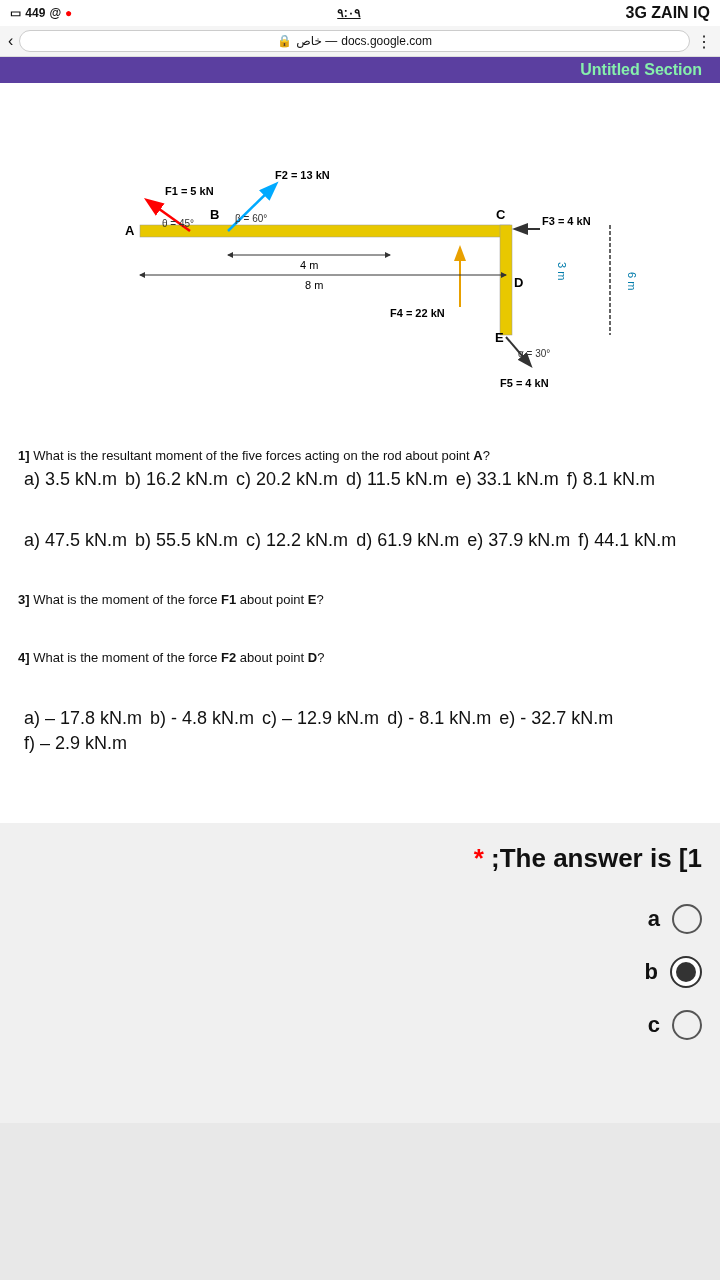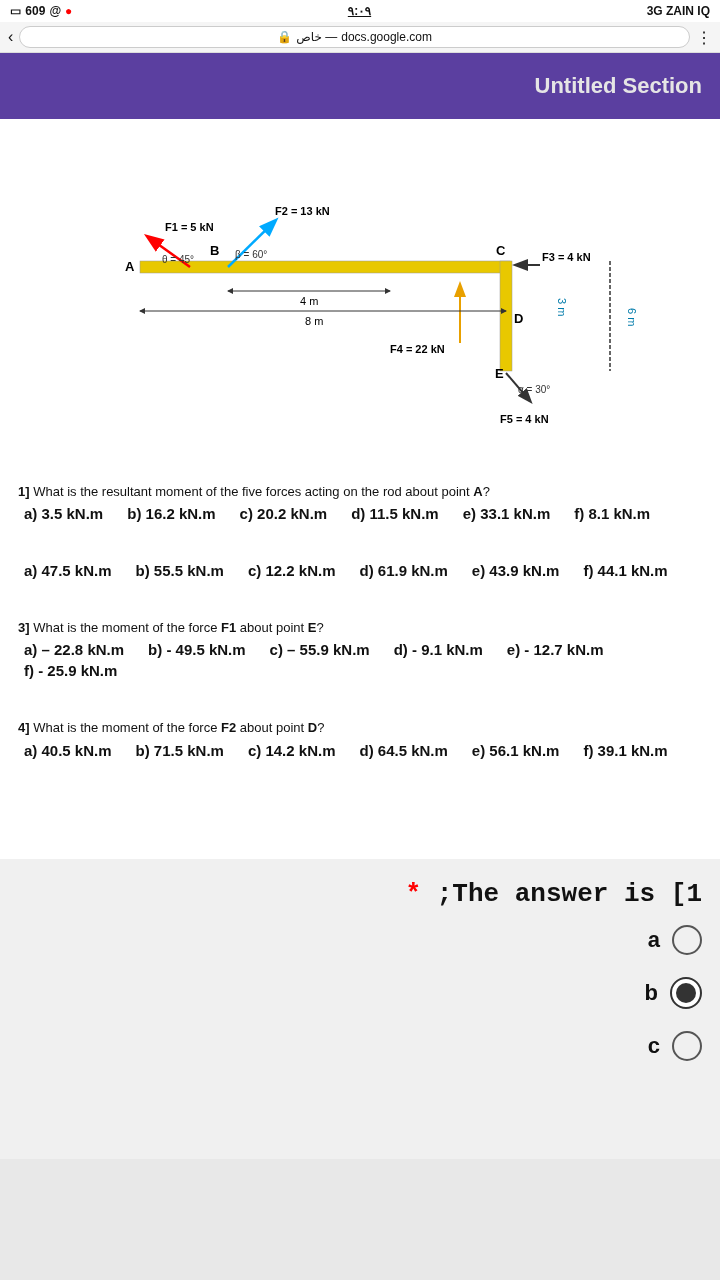--- a/index.html
+++ b/index.html
@@ -17,21 +17,21 @@
       background: #fff;
       display: flex;
       justify-content: space-between;
       align-items: center;
       padding: 4px 10px;
       font-size: 12px;
       font-weight: bold;
     }
     .status-left { display: flex; align-items: center; gap: 4px; }
     .status-center { font-weight: bold; text-decoration: underline; }
-    .status-right { font-weight: bold; font-size: 12px; }
+    .status-right { font-weight: bold; font-size: 16px; }
 
     
     .browser-bar {
       background: #f5f5f5;
       display: flex;
       align-items: center;
       padding: 4px 8px;
       font-size: 12px;
       gap: 6px;
       border-bottom: 1px solid #ddd;
@@ -46,24 +46,24 @@
       text-align: center;
       display: flex;
       align-items: center;
       justify-content: center;
       gap: 4px;
     }
 
     
     .section-header {
       background: #5b3fa0;
-      color: #e5e5e5;
+      color: #86efac;
       text-align: right;
-      padding: 20px 18px;
-      font-size: 22px;
+      padding: 4px 18px;
+      font-size: 16px;
       font-weight: bold;
     }
 
     
     .main-content {
       background: #fff;
       padding: 14px 18px;
       min-height: 740px;
     }
 
@@ -86,40 +86,38 @@
     }
     .question-title {
       font-weight: normal;
       margin-bottom: 4px;
       line-height: 1.4;
     }
     .question-title strong { font-weight: bold; }
     .options-row {
       display: flex;
       flex-wrap: wrap;
-      gap: 4px 24px;
-      font-size: 15px;
+      gap: 4px 8px;
+      font-size: 18px;
       padding-left: 6px;
-      font-weight: bold;
     }
     .option-item { white-space: nowrap; }
 
     
     .answer-section {
       background: #f0f0f0;
       padding: 20px 18px;
       min-height: 300px;
     }
     .answer-text {
       text-align: right;
       font-size: 26px;
       font-weight: bold;
       color: #111;
-      margin-bottom: 16px;
-      font-family: Liberation Mono, monospace;
+      margin-bottom: 30px;
     }
     .answer-text .asterisk { color: red; }
 
     .radio-option {
       display: flex;
       align-items: center;
       justify-content: flex-end;
       gap: 12px;
       margin-bottom: 22px;
       font-size: 22px;
@@ -142,21 +140,21 @@
     }
 
     
   </style>
 </head>
 <body>
 
 <div class="status-bar">
   <div class="status-left">
     <span>▭</span>
-    <span>609</span>
+    <span>449</span>
     <span>@</span>
     <span style="color:red;">●</span>
   </div>
   <div class="status-center">٩:٠٩</div>
   <div class="status-right">3G  ZAIN IQ</div>
 </div>
 
 <div class="browser-bar">
   <span style="font-size:16px;">‹</span>
   <div class="browser-url">
@@ -254,54 +252,46 @@
         <span class="option-item">f) 8.1 kN.m</span>
       </div>
     </div>
 
     <div class="question-block">
       <div class="options-row">
         <span class="option-item">a) 47.5 kN.m</span>
         <span class="option-item">b) 55.5 kN.m</span>
         <span class="option-item">c) 12.2 kN.m</span>
         <span class="option-item">d) 61.9 kN.m</span>
-        <span class="option-item">e) 43.9 kN.m</span>
+        <span class="option-item">e) 37.9 kN.m</span>
         <span class="option-item">f) 44.1 kN.m</span>
       </div>
     </div>
 
     <div class="question-block">
       <div class="question-title">
         <strong>3]</strong> What is the moment of the force <strong>F1</strong> about point <strong>E</strong>?
       </div>
-      <div class="options-row">
-        <span class="option-item">a) – 22.8 kN.m</span>
-        <span class="option-item">b) - 49.5 kN.m</span>
-        <span class="option-item">c) – 55.9 kN.m</span>
-        <span class="option-item">d) - 9.1 kN.m</span>
-        <span class="option-item">e) - 12.7 kN.m</span>
-        <span class="option-item">f) - 25.9 kN.m</span>
-      </div>
     </div>
 
     <div class="question-block">
       <div class="question-title">
         <strong>4]</strong> What is the moment of the force <strong>F2</strong> about point <strong>D</strong>?
       </div>
+    </div>
+
+    <div class="question-block">
       <div class="options-row">
-        <span class="option-item">a) 40.5 kN.m</span>
-        <span class="option-item">b) 71.5 kN.m</span>
-        <span class="option-item">c) 14.2 kN.m</span>
-        <span class="option-item">d) 64.5 kN.m</span>
-        <span class="option-item">e) 56.1 kN.m</span>
-        <span class="option-item">f) 39.1 kN.m</span>
-      </div>
-    </div>
-
-    <div class="question-block">
+        <span class="option-item">a) – 17.8 kN.m</span>
+        <span class="option-item">b) - 4.8 kN.m</span>
+        <span class="option-item">c) – 12.9 kN.m</span>
+        <span class="option-item">d) - 8.1 kN.m</span>
+        <span class="option-item">e) - 32.7 kN.m</span>
+        <span class="option-item">f) – 2.9 kN.m</span>
+      </div>
     </div>
 
   </div>
 </div>
 
 <div class="answer-section">
   <div class="answer-text">
     <span class="asterisk">*</span>
     <span>;The answer is [1</span>
   </div>

